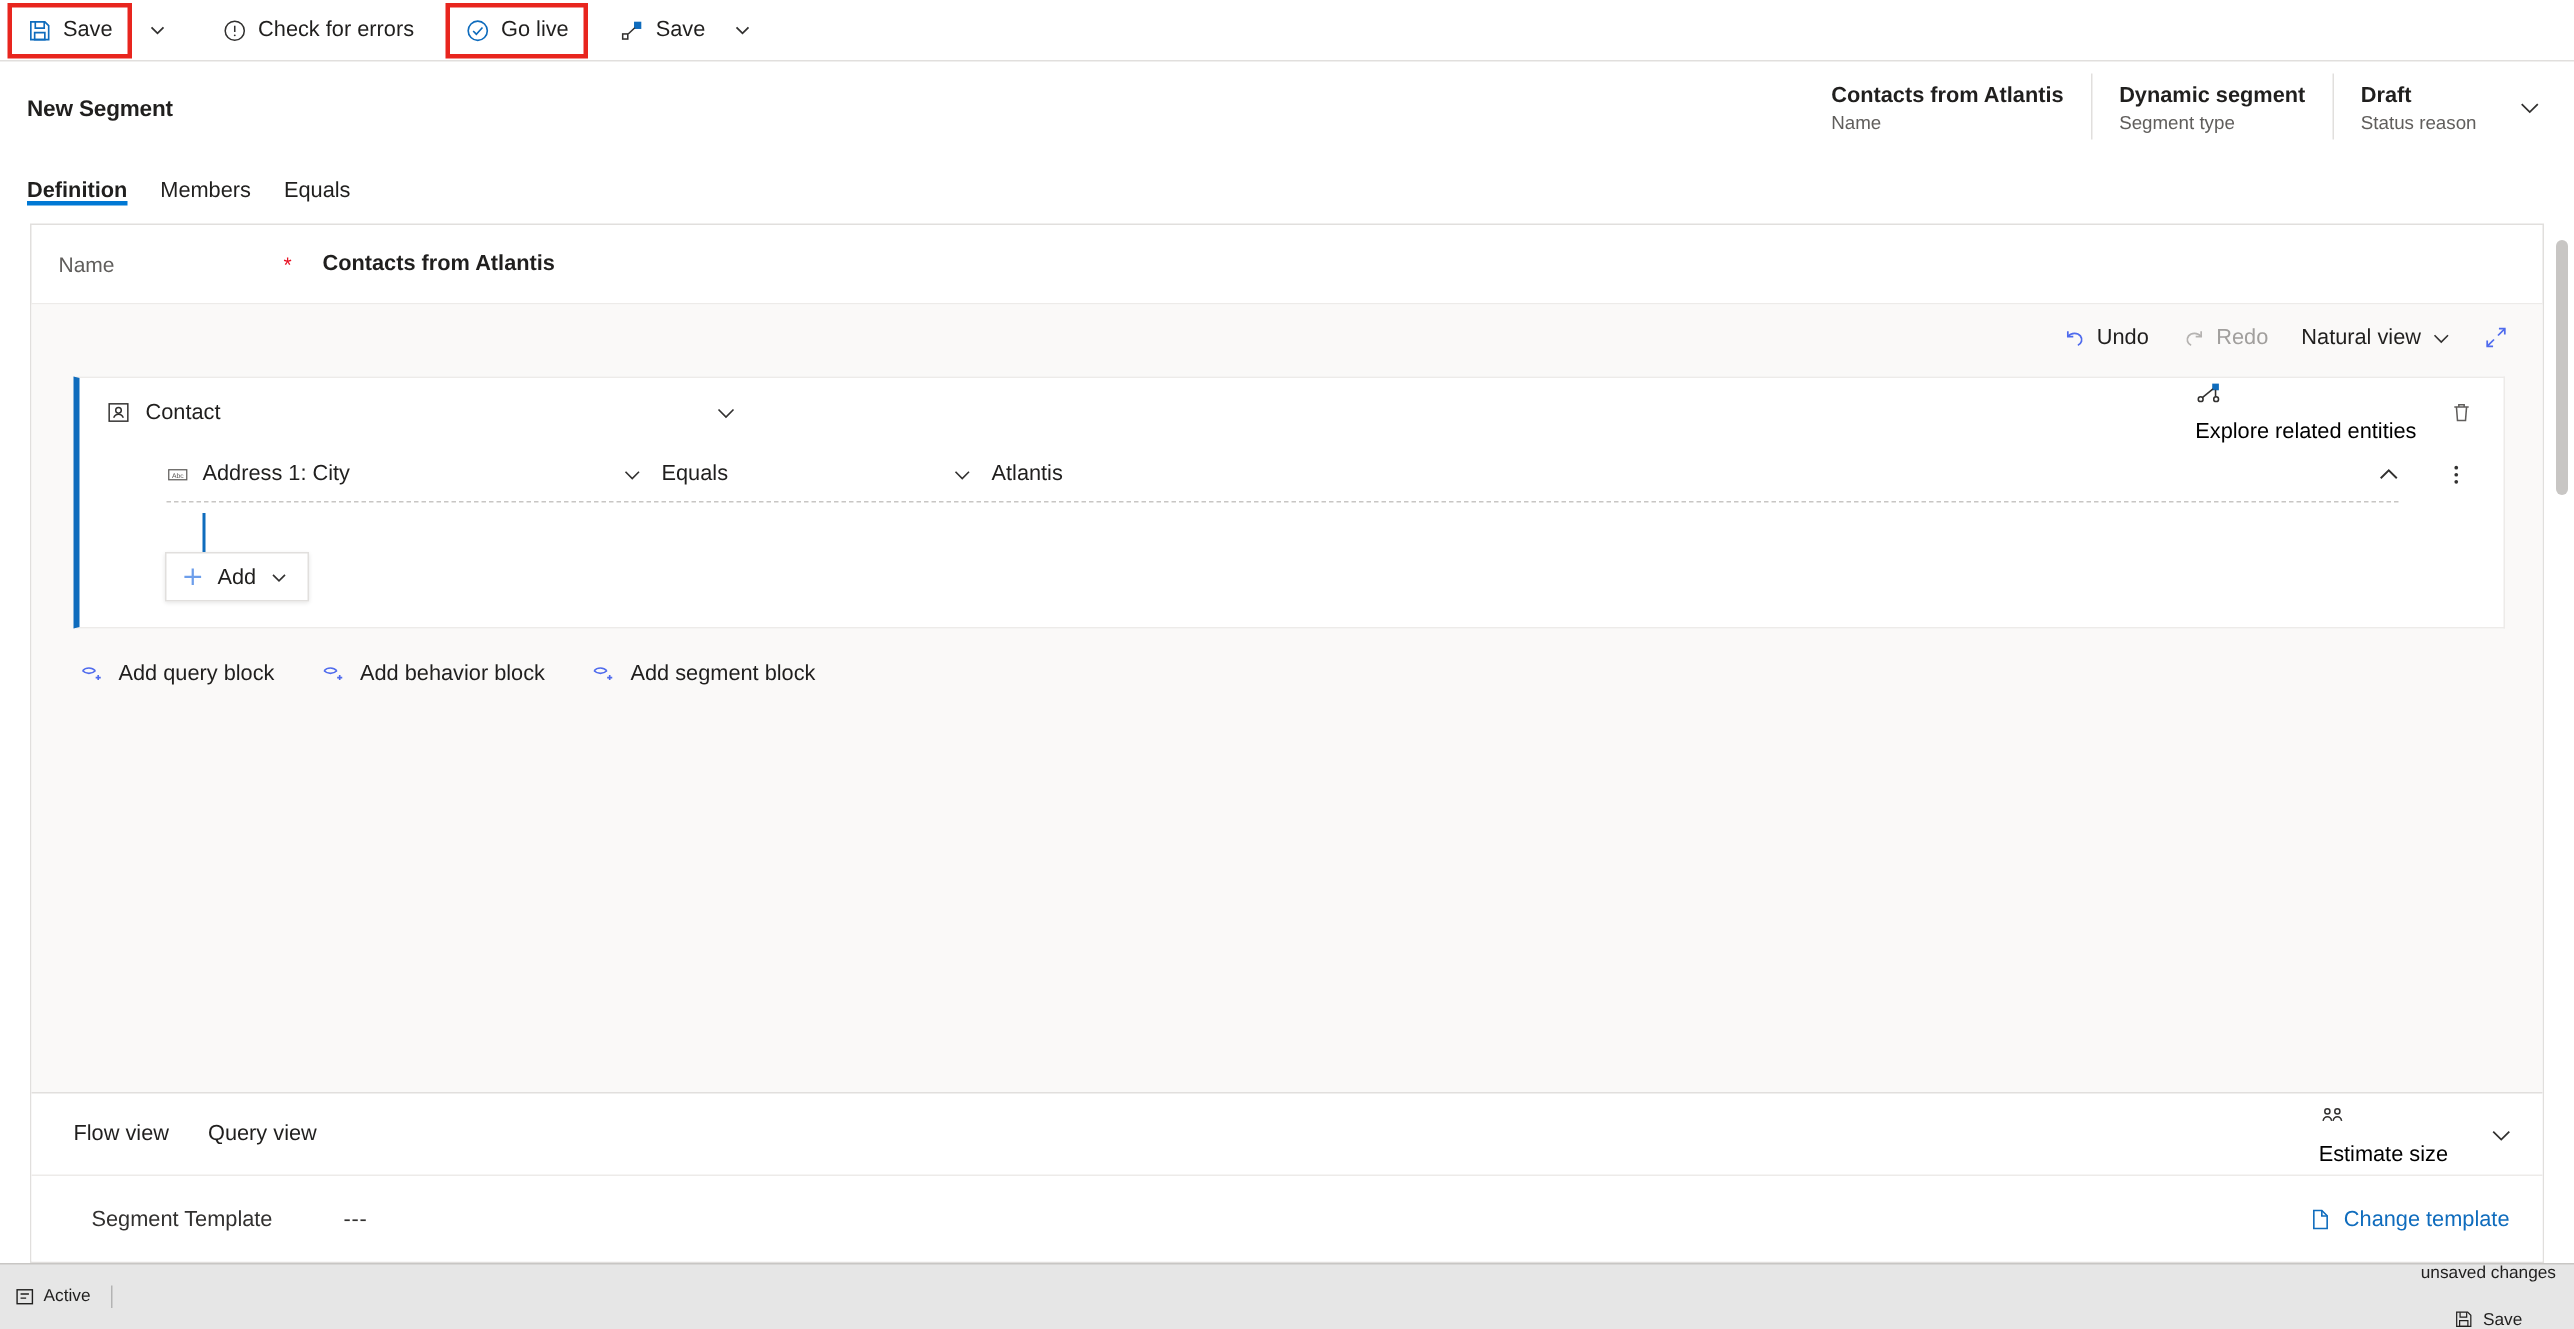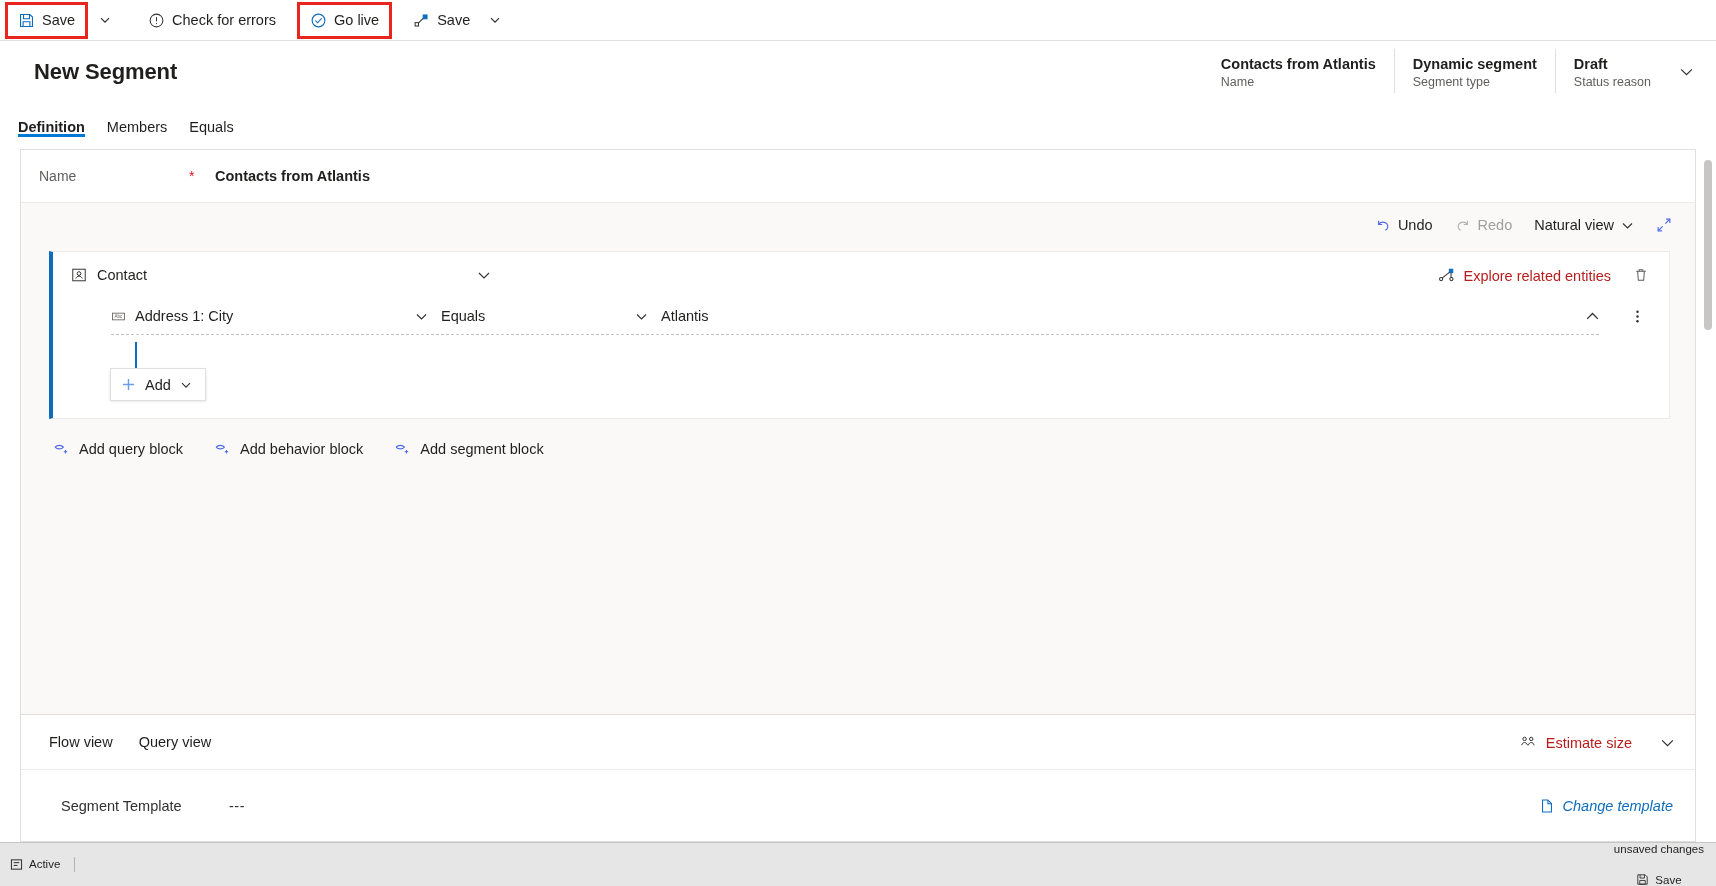--- a/index.html
+++ b/index.html
@@ -31,21 +31,21 @@
   .hl-box { outline: 3px solid #e8251e; outline-offset: 0px; }
   .hl-wrap { position: relative; display: flex; align-items: center; }
 
   svg.ic { display: block; }
 
   
   .titlerow {
     flex: 0 0 62px; display: flex; align-items: center;
     padding: 0 16px 0 18px; position: relative;
   }
-  .page-title { font-size: 22px; font-weight: 600; letter-spacing: -.1px; margin-left: 16px; }
+  .page-title { font-size: 15px; font-weight: 600; letter-spacing: -.1px; }
   .hdr-meta { margin-left: auto; display: flex; align-items: flex-start; height: 46px; }
   .meta-cell {
     padding: 2px 18px 0 18px; display: flex; flex-direction: column; gap: 3px;
     border-left: 1px solid #e1dfdd; justify-content: center; height: 44px;
   }
   .meta-cell:first-child { border-left: none; }
   .meta-val { font-size: 14.5px; font-weight: 600; color: #201f1e; white-space: nowrap; }
   .meta-lbl { font-size: 12.5px; color: #605e5c; white-space: nowrap; }
   .hdr-caret { display: flex; align-items: center; padding: 0 6px 0 10px; height: 44px; cursor: pointer; }
 
@@ -92,22 +92,22 @@
   .qblock {
     margin: 4px 25px 0 28px; background: #fff; border: 1px solid #edebe9;
     border-left: 4px solid #0f6cbd; position: relative;
     min-height: 168px;
   }
   .qb-head { height: 46px; display: flex; align-items: center; padding: 0 14px 0 18px; }
   .qb-entity { display: flex; align-items: center; gap: 10px; font-size: 14.5px; }
   .qb-head-caret { margin-left: 320px; cursor: pointer; padding: 4px 10px; display:flex; }
   .qb-head-right { margin-left: auto; display: flex; align-items: center; gap: 10px; }
   .link-btn {
-    display: flex; align-items: flex-end; gap: 9px; font-size: 14.5px;
-    color: #b91c1c; cursor: pointer; padding: 4px 6px;
+    display: flex; align-items: flex-start; gap: 9px; font-size: 14.5px;
+    color: #000000; cursor: pointer; padding: 4px 6px; flex-direction: column;
   }
   .icon-btn { cursor: pointer; padding: 4px 6px; display: flex; }
 
   .cond-row {
     display: flex; align-items: center; height: 37px;
     margin: 0 70px 0 58px; position: relative;
     border-bottom: 1px dashed #c8c6c4;
   }
   .cond-field { display: flex; align-items: center; gap: 9px; width: 290px; font-size: 14.5px; }
   .cond-caret { width: 40px; display: flex; justify-content: center; cursor: pointer; }
@@ -132,28 +132,28 @@
   }
 
   
   .footpanel { flex: 0 0 auto; border-top: 1px solid #e1dfdd; background: #fff; }
   .foot-row1 {
     height: 54px; display: flex; align-items: center; padding: 0 14px 0 28px;
   }
   .view-tab { font-size: 14.5px; color: #201f1e; margin-right: 26px; cursor: pointer; }
   .foot-right { margin-left: auto; display: flex; align-items: center; gap: 6px; }
   .foot-row2 {
-    height: 72px; display: flex; align-items: center;
+    height: 58px; display: flex; align-items: center;
     padding: 0 14px 0 40px; border-top: 1px solid #edebe9;
   }
   .tpl-lbl { font-size: 14.5px; color: #323130; width: 168px; }
   .tpl-val { font-size: 14.5px; color: #323130; letter-spacing: .5px; }
   .tpl-link {
     margin-left: auto; display: flex; align-items: flex-start; gap: 8px;
-    font-size: 14.5px; color: #0f6cbd; cursor: pointer; padding: 4px 8px; font-style: italic;
+    font-size: 14.5px; color: #0f6cbd; cursor: pointer; padding: 4px 8px;
   }
 
   
   .vscroll { position: absolute; top: 160px; right: 2px; width: 12px; bottom: 45px; }
   .vscroll .thumb { position: absolute; top: 0; left: 2px; width: 8px; height: 170px; background: #c8c6c4; border-radius: 4px; }
 
   
   .statusbar {
     flex: 0 0 31px; display: flex; align-items: center;
     background: #e6e6e6; border-top: 1px solid #c8c6c4;

